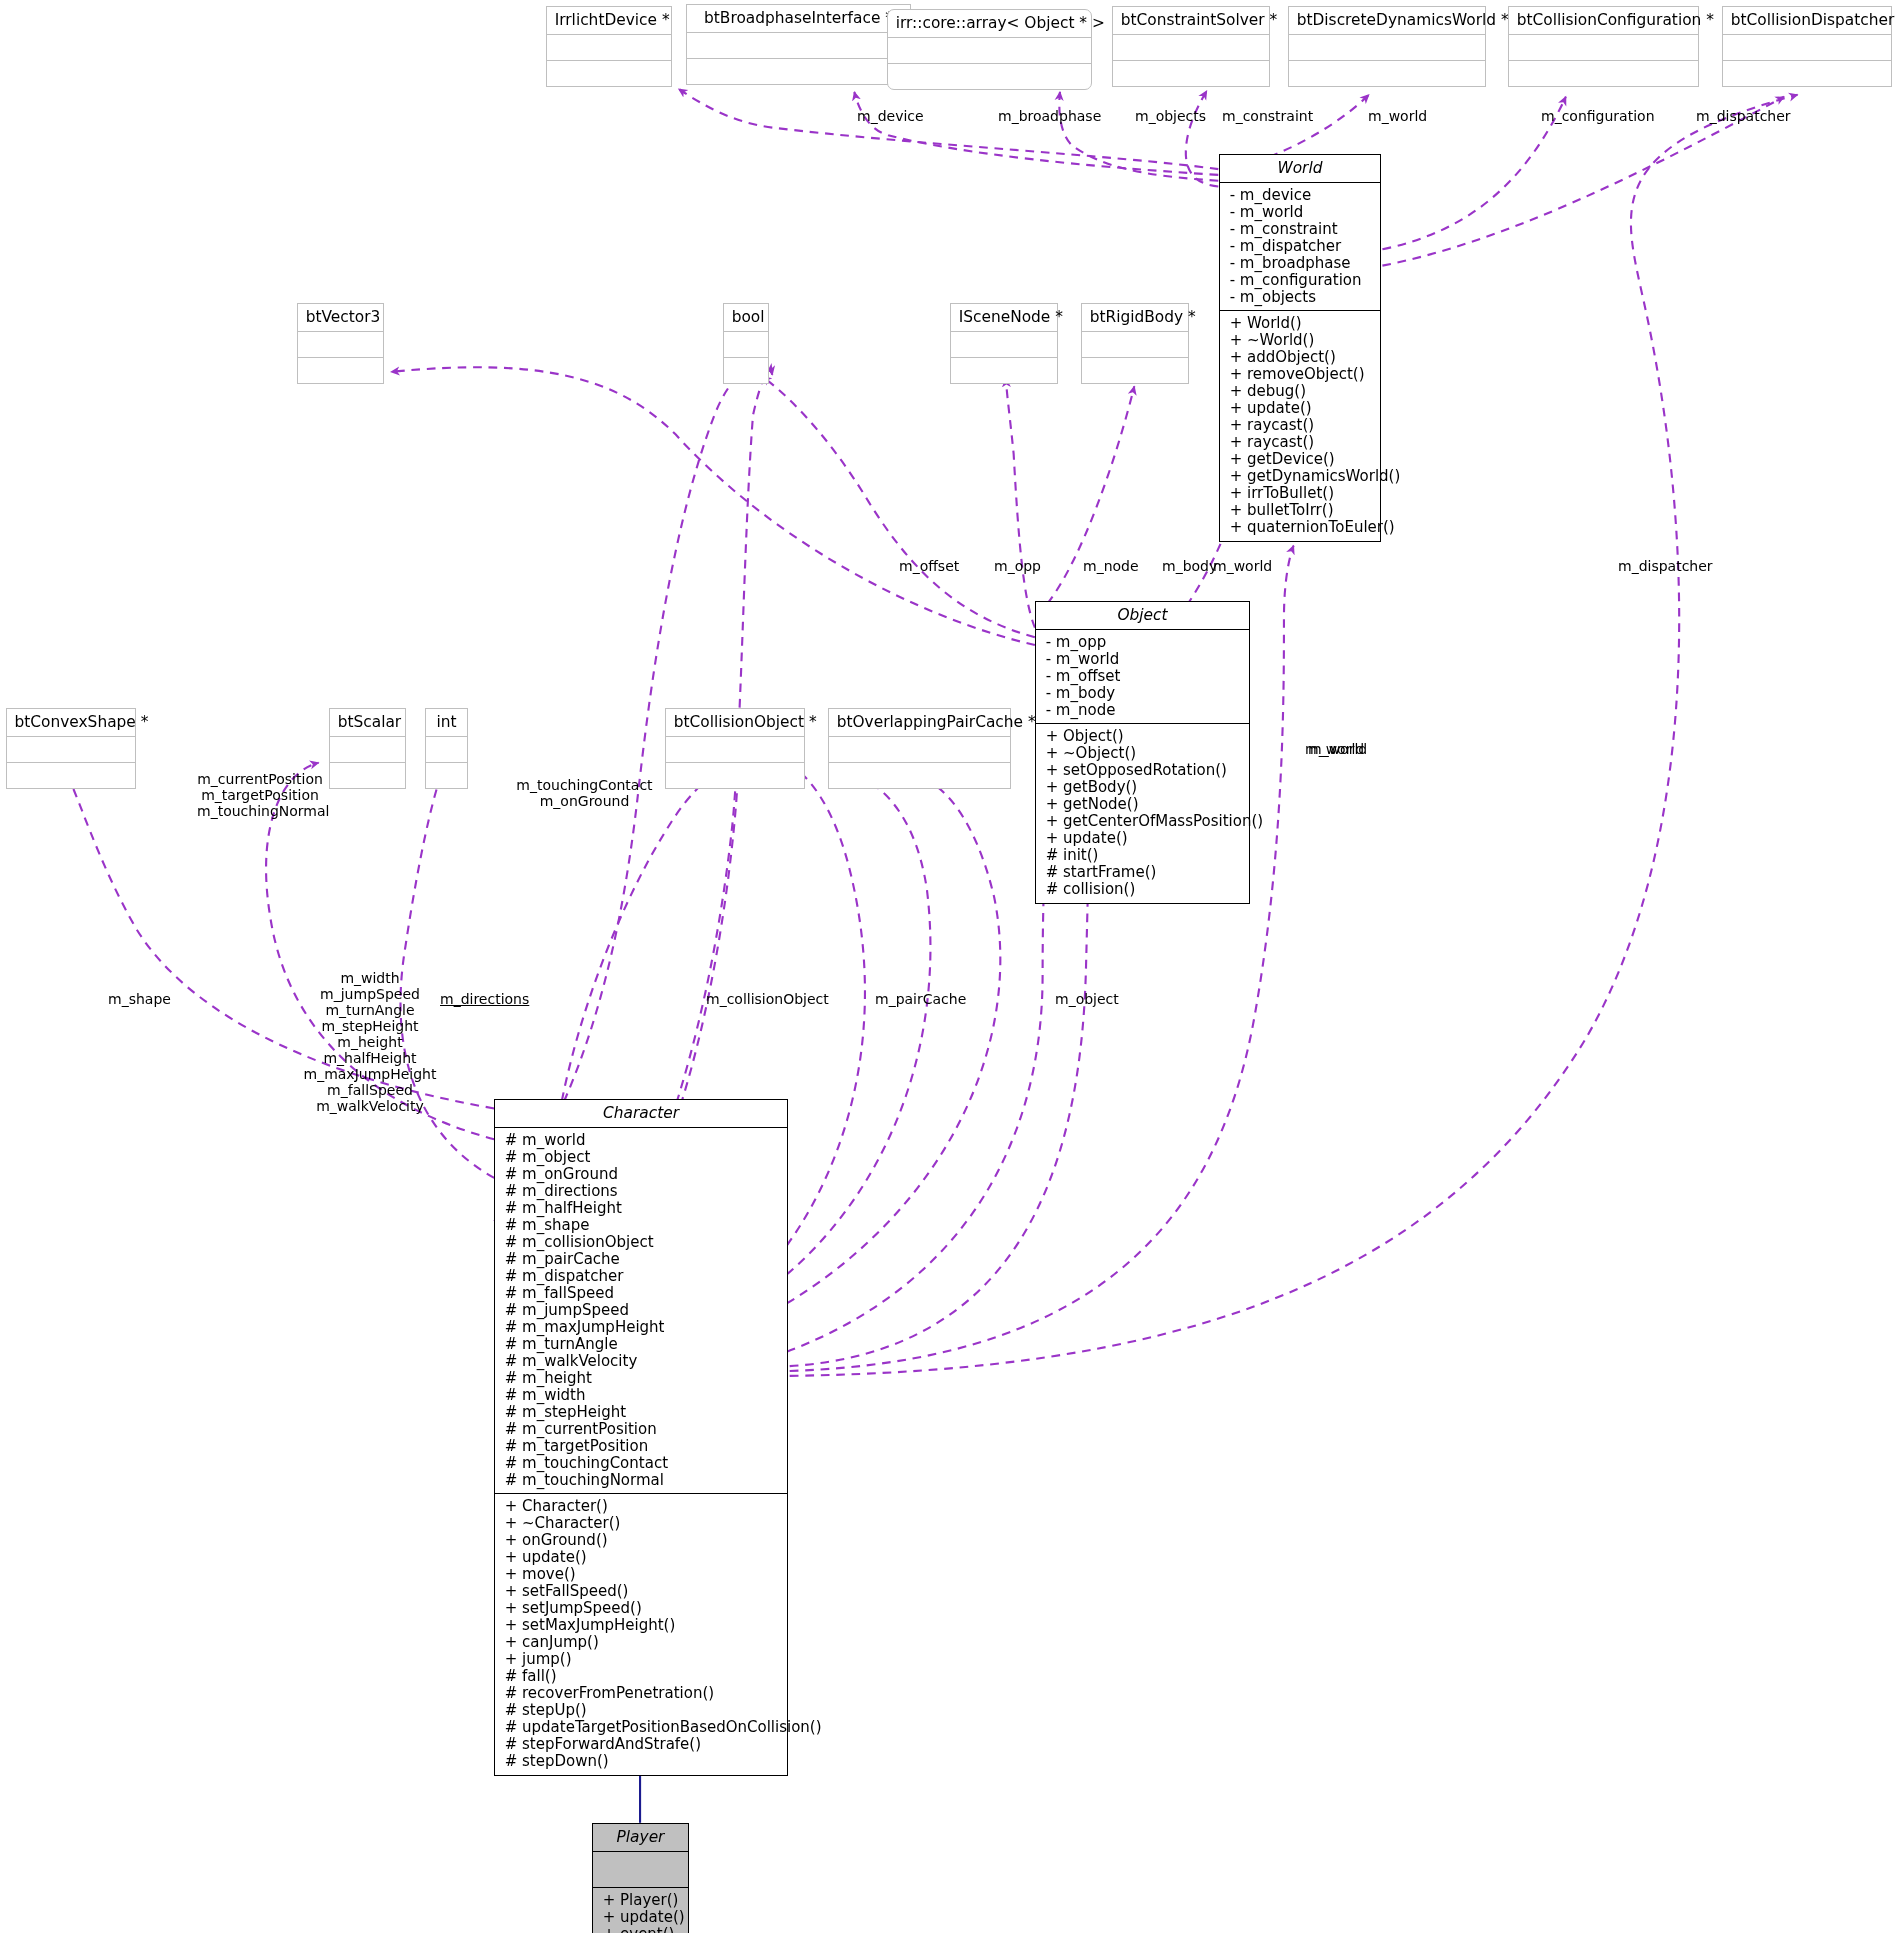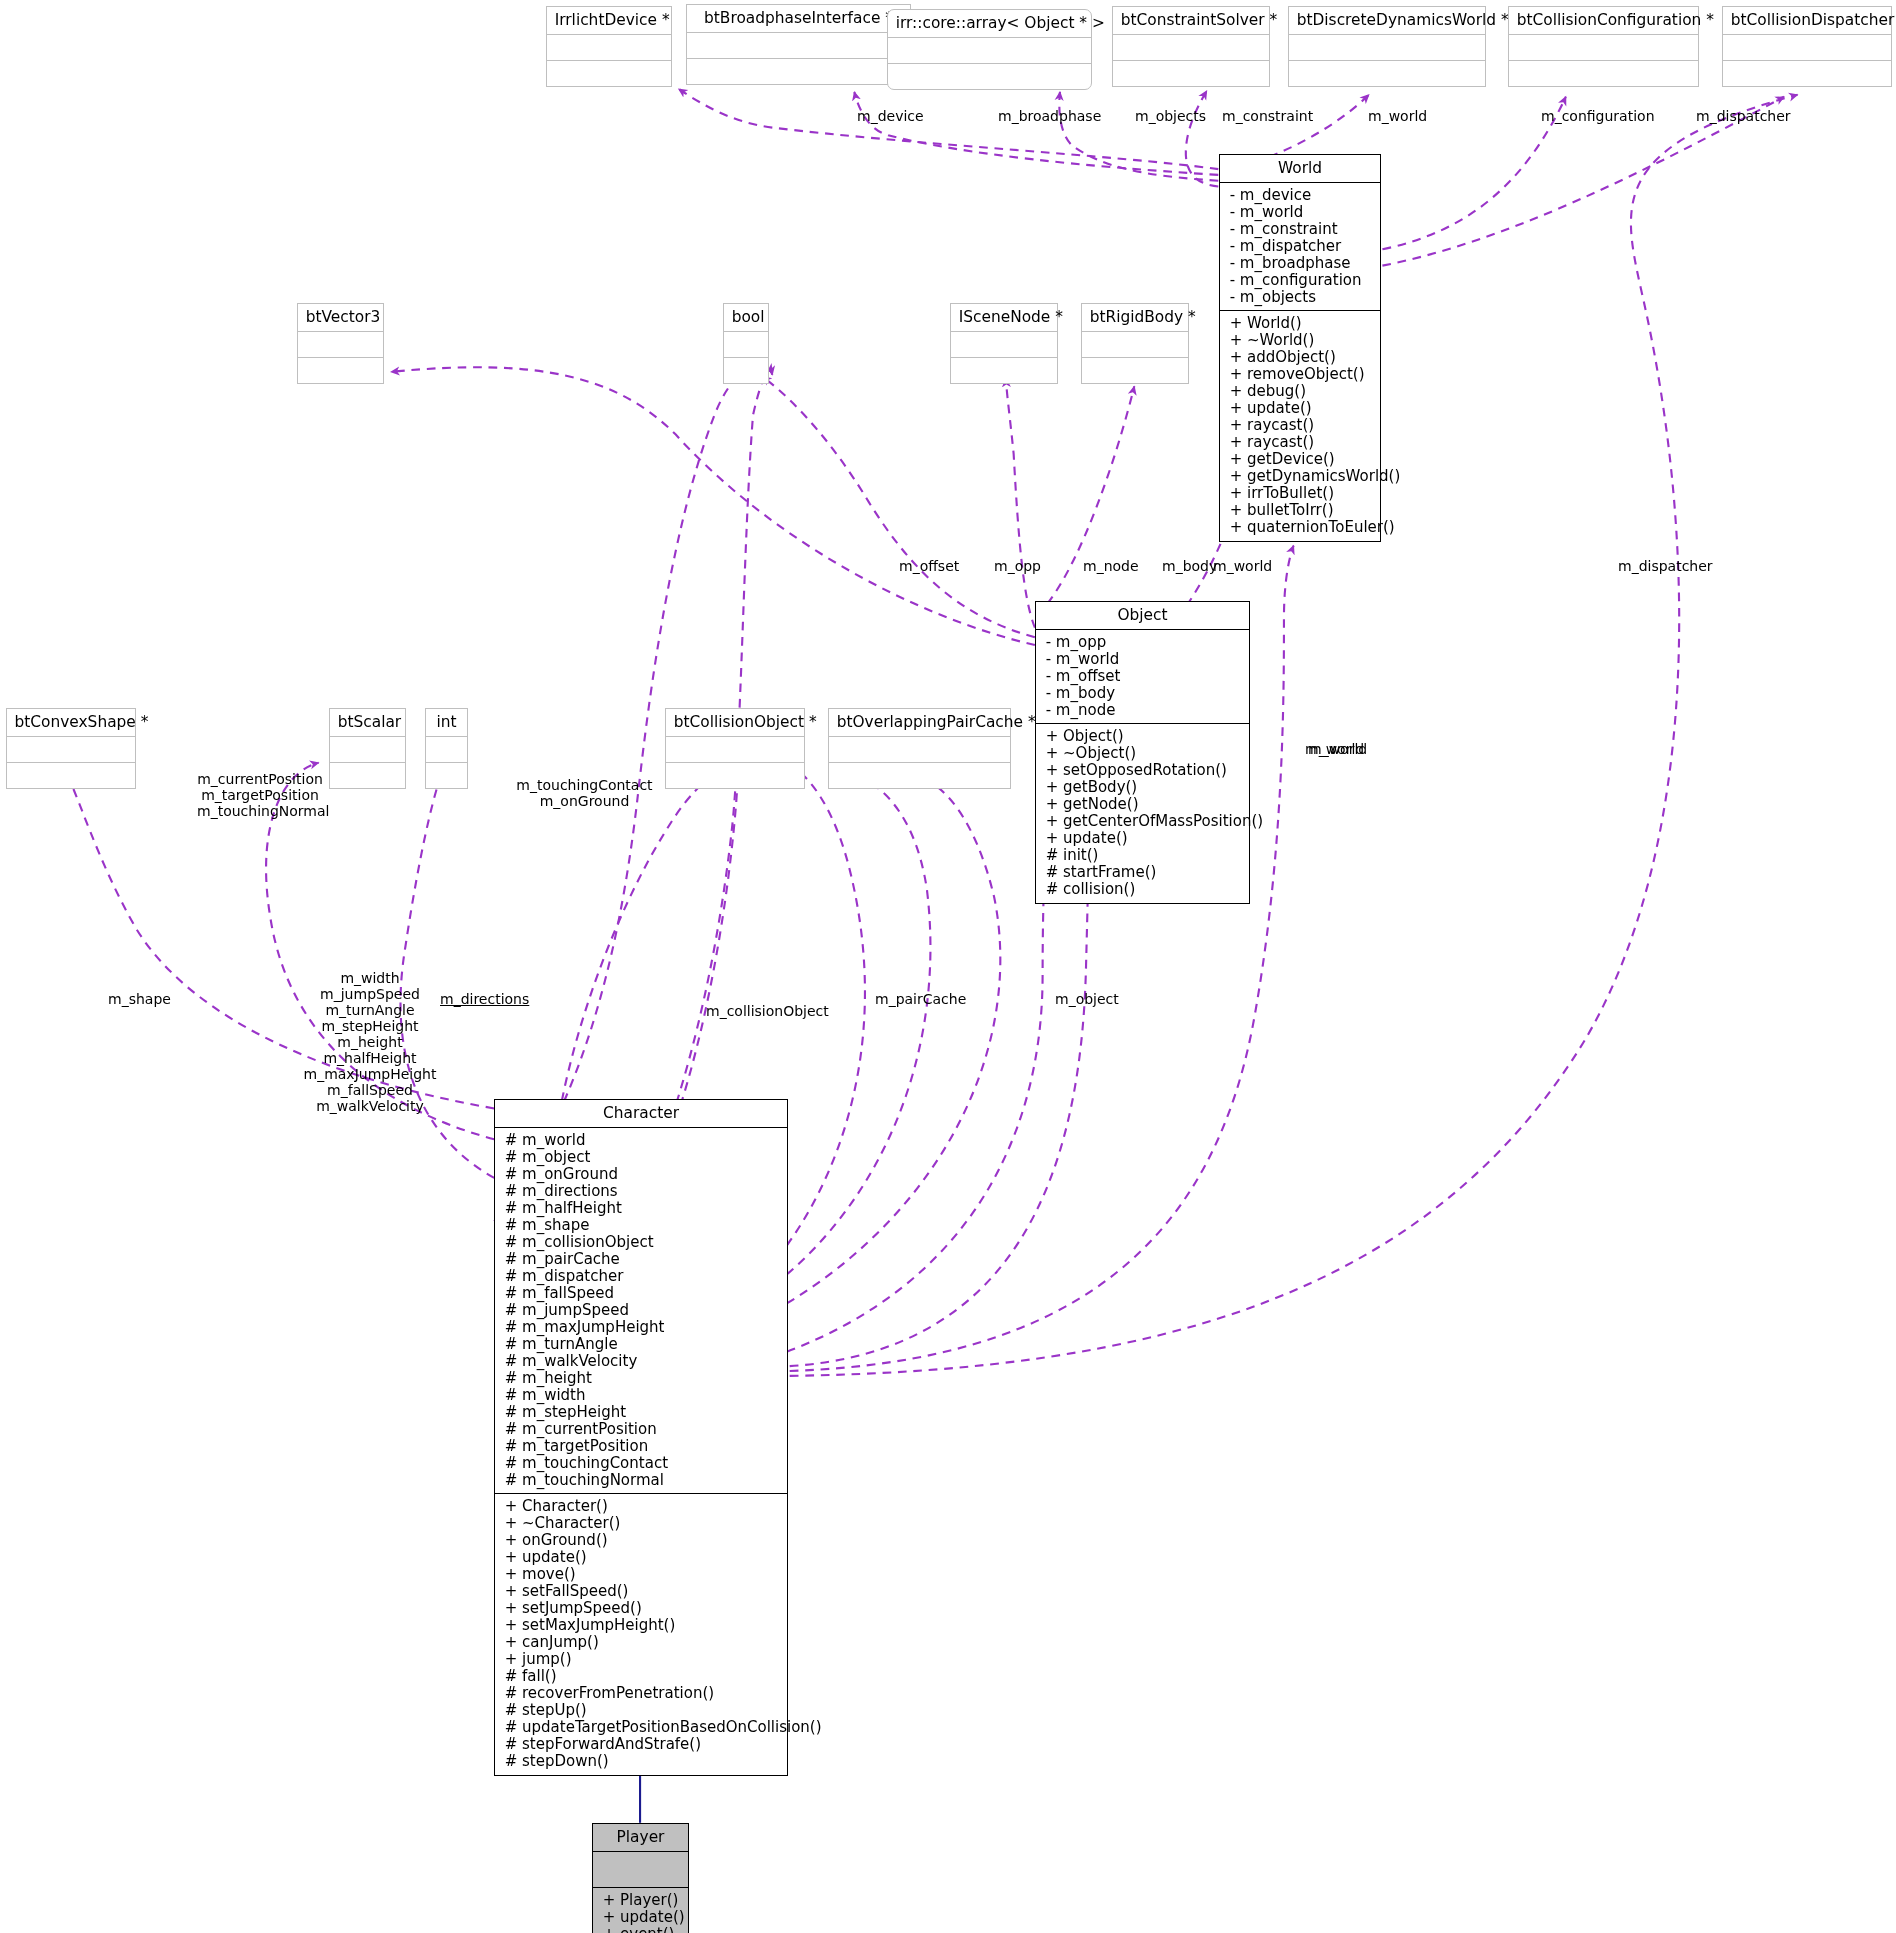--- a/index.html
+++ b/index.html
@@ -21,21 +21,21 @@
   .node .cmpt div{font-size:15px;color:#000;line-height:17px;white-space:nowrap;}
 
   
   .tbox{border:1.4px solid #bfbfbf;}
   .tbox .ttl{border-bottom:1.4px solid #bfbfbf;}
   .tbox .mid{height:25px;border-bottom:1.4px solid #bfbfbf;}
   .tbox .bot{height:25px;}
 
   
   .cbox{border:1.4px solid #000;}
-  .cbox .ttl{border-bottom:1.4px solid #000;font-size:15.4px;}
+  .cbox .ttl{border-bottom:1.4px solid #000;font-size:15.4px;font-style:italic;}
   .cbox .attrs{border-bottom:1.4px solid #000;}
 
   
   .hl{background:#c0c0c0;}
   .hl .ttl,.hl .cmpt{background:#c0c0c0;}
 
   
   .elabel{
     position:absolute;font-size:14px;color:#000;
     white-space:nowrap;line-height:16px;
@@ -328,19 +328,19 @@
       <div>m_stepHeight</div>
       <div>m_height</div>
       <div>m_halfHeight</div>
       <div>m_maxJumpHeight</div>
       <div>m_fallSpeed</div>
       <div>m_walkVelocity</div>
     </div>
 
   <div class="elabel" style="left:108px;top:991px;">m_shape</div>
   <div class="elabel" style="left:440px;top:991px;text-decoration:underline;">m_directions</div>
-  <div class="elabel" style="left:706px;top:991px;margin-top:12px;">m_collisionObject</div>
+  <div class="elabel" style="left:706px;top:991px;">m_collisionObject</div>
   <div class="elabel" style="left:875px;top:991px;">m_pairCache</div>
   <div class="elabel" style="left:1055px;top:991px;">m_object</div>
   <div class="elabel" style="left:1305px;top:741px;">m_world</div>
 
 </div>
 
 
 </body></html>

